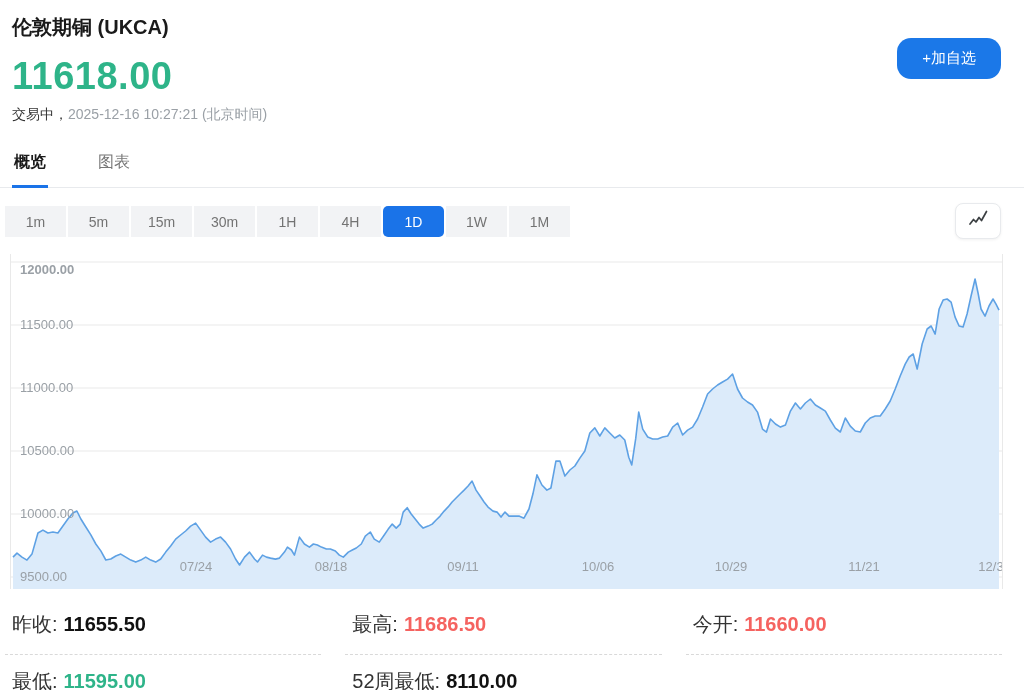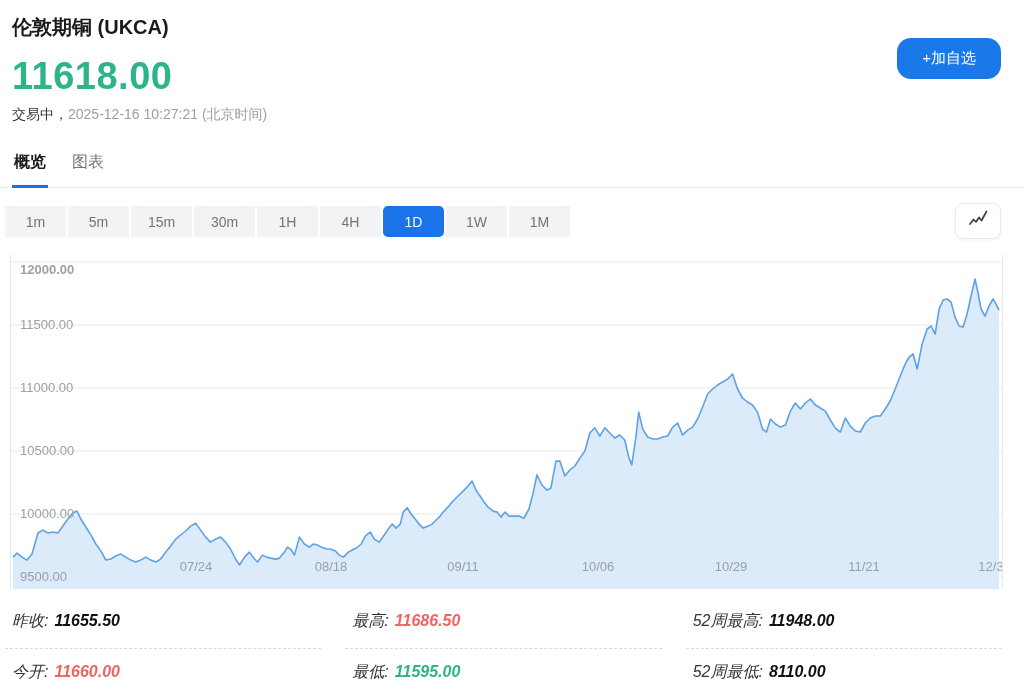--- a/index.html
+++ b/index.html
@@ -15,41 +15,41 @@
   .title{font-size:20px;font-weight:700;color:#1a1a1a;}
   .price-row{display:flex;align-items:baseline;margin-top:14px;flex-direction:column;}
   .price{font-size:38px;font-weight:700;color:var(--green);letter-spacing:.5px;}
   .change{font-size:20px;color:var(--green);margin-left:18px;}
   .status{margin-top:8px;font-size:14px;color:#333;}
   .status .ts{color:var(--muted);}
   .watch-btn{position:absolute;right:23px;top:38px;background:var(--blue);color:#fff;
     border:none;font-size:15px;padding:11px 25px;border-radius:14px;cursor:pointer;
     font-family:inherit;}
 
-  .tabs{display:flex;gap:22px;padding:0 0 0 12px;margin-top:22px;border-bottom:1px solid var(--border);}
+  .tabs{display:flex;gap:48px;padding:0 0 0 12px;margin-top:22px;border-bottom:1px solid var(--border);}
   .tab{font-size:16px;color:#777;padding:6px 2px 12px 2px;cursor:pointer;}
   .tab.active{color:#1a1a1a;font-weight:700;border-bottom:3px solid var(--blue-active);margin-bottom:-1px;}
 
   .toolbar{position:relative;margin:15px 23px 0 5px;height:36px;}
   .tf-group{display:flex;gap:2px;}
   .tf{width:61px;height:31px;margin-top:3px;background:var(--seg);display:flex;align-items:center;
     justify-content:center;font-size:14px;color:#737373;cursor:pointer;}
   .tf.active{background:var(--blue-active);color:#fff;border-radius:5px;}
   .chart-type-btn{position:absolute;right:0;top:0;width:46px;height:36px;background:#fff;
     border:1px solid var(--border);border-radius:8px;display:flex;align-items:center;
     justify-content:center;box-shadow:0 1px 3px rgba(0,0,0,.06);cursor:pointer;}
 
   .chart-wrap{position:relative;margin:15px 21px 0 10px;height:335px;
     border-left:1px solid var(--grid);border-right:1px solid var(--grid);overflow:hidden;}
   .chart-wrap svg{display:block;width:100%;height:100%;}
   .y-label{position:absolute;left:9px;font-size:13px;color:var(--axis);line-height:16px;}
   .x-label{position:absolute;font-size:13px;color:var(--axis);width:44px;text-align:center;top:305px;}
 
   .stats{margin:18px 22px 0 5px;display:grid;grid-template-columns:1fr 1fr 1fr;column-gap:24px;}
-  .stat-cell{border-bottom:1px dashed #d9d9d9;padding:4px 0 16px 7px;font-size:16px;margin-bottom:9px;font-style:italic;}
+  .stat-cell{border-bottom:1px dashed #d9d9d9;padding:4px 0 16px 7px;font-size:20px;margin-bottom:9px;}
   .stat-label{color:#333;}
   .stat-value{font-weight:700;margin-left:6px;color:#111;}
   .stat-value.red{color:var(--red);}
   .stat-value.green{color:var(--green);}
 </style>
 </head>
 <body>
 
 <div class="header">
   <div class="title">伦敦期铜 (UKCA)</div>
@@ -111,17 +111,16 @@
       <div class="x-label" style="left: 565px;">10/06</div>
       <div class="x-label" style="left: 698px;">10/29</div>
       <div class="x-label" style="left: 831px;">11/21</div>
       <div class="x-label" style="left: 958px;">12/3</div>
     </div>
 </div>
 
 <div class="stats" id="stats-grid">
     <div class="stat-cell"><span class="stat-label">昨收:</span><span class="stat-value">11655.50</span></div>
     <div class="stat-cell"><span class="stat-label">最高:</span><span class="stat-value red">11686.50</span></div>
-    <div class="stat-cell"><span class="stat-label">52周最高:</span><span class="stat-value">11948.00</span></div>
     <div class="stat-cell"><span class="stat-label">今开:</span><span class="stat-value red">11660.00</span></div>
     <div class="stat-cell"><span class="stat-label">最低:</span><span class="stat-value green">11595.00</span></div>
     <div class="stat-cell"><span class="stat-label">52周最低:</span><span class="stat-value">8110.00</span></div>
   </div>
 
 </body></html>

